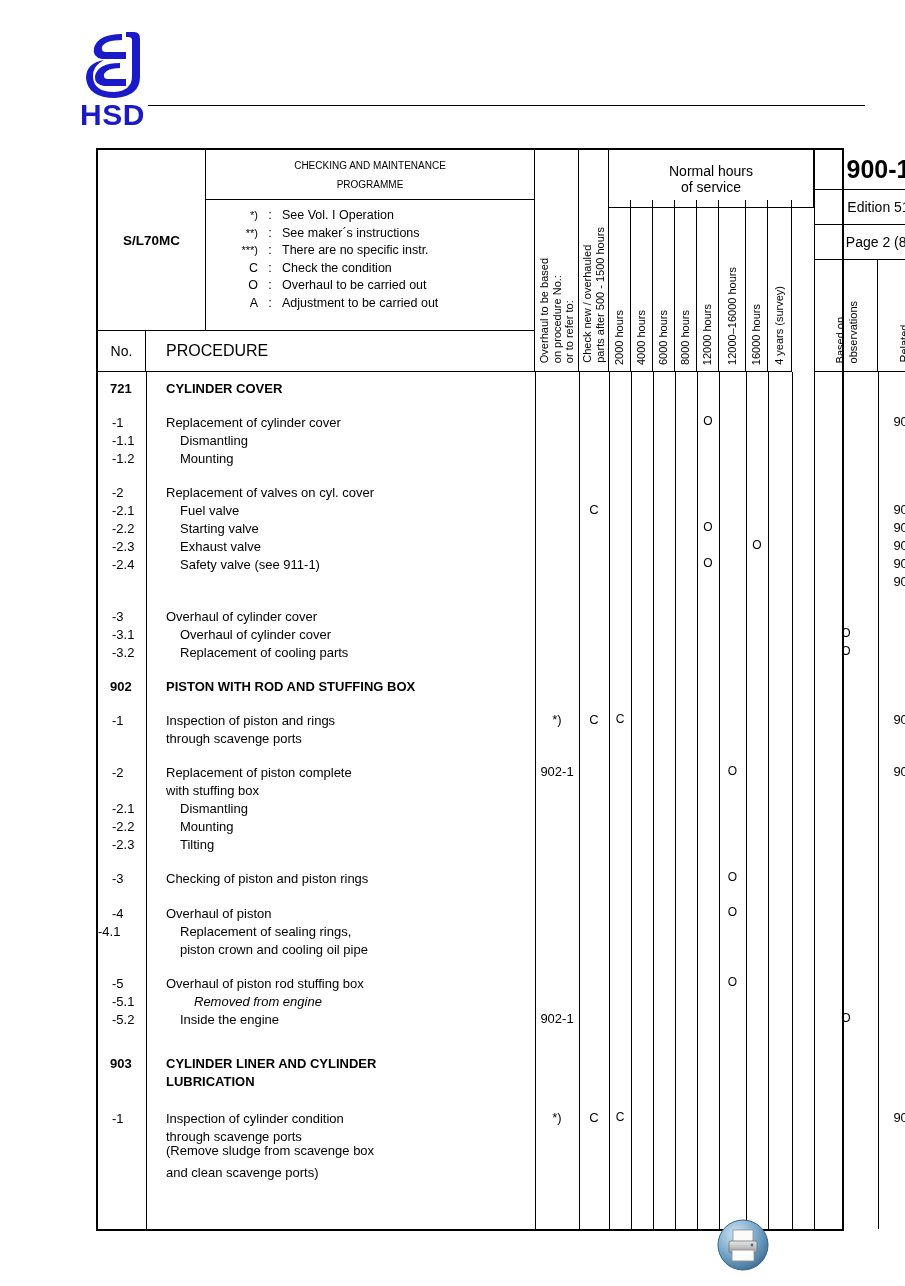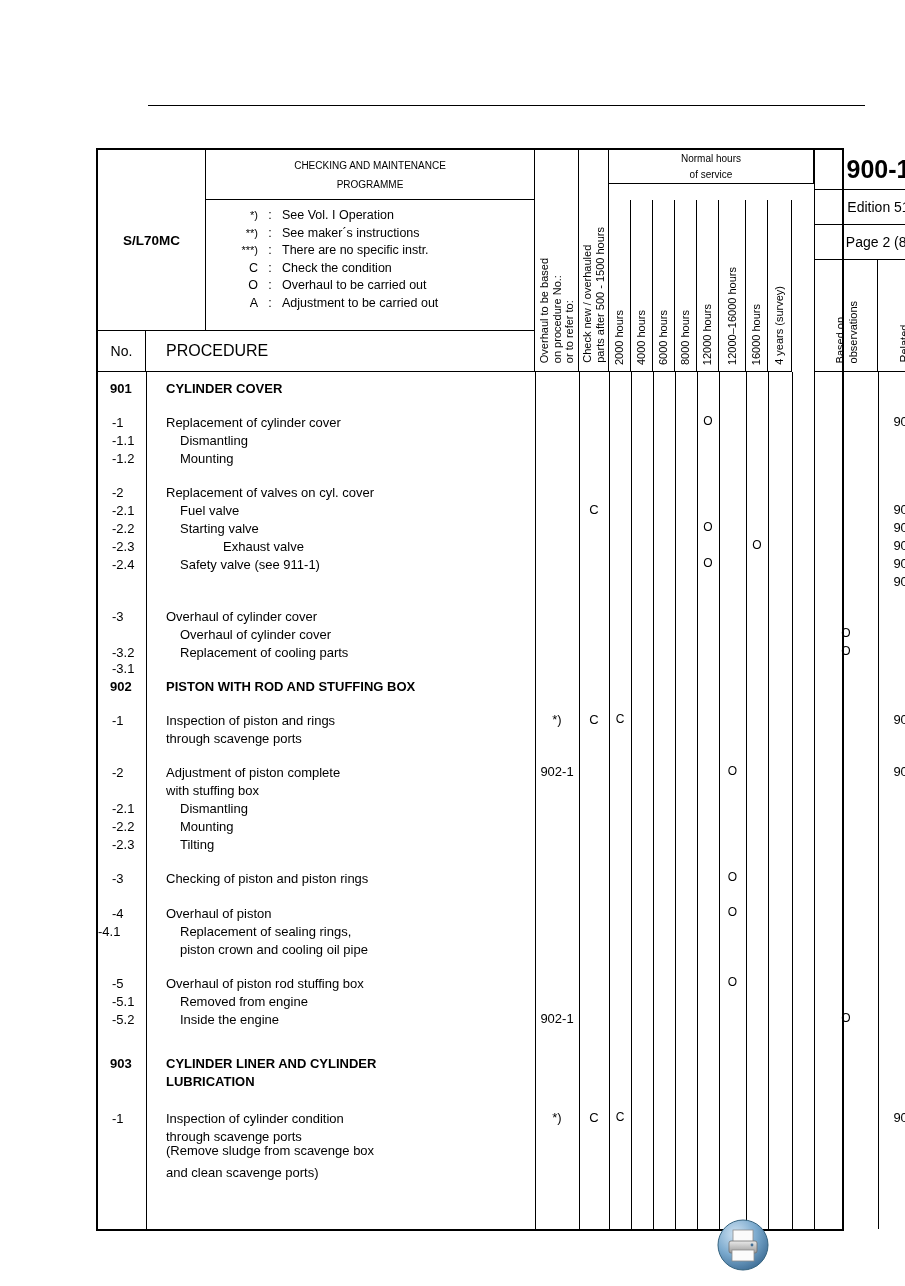--- a/index.html
+++ b/index.html
@@ -38,21 +38,21 @@
   .legend-sym.small{font-size:11px;vertical-align:top;}
   #model-cell{left:0;top:0;width:108px;height:181px;font-size:13.5px;font-weight:bold;}
   #nopr-no{left:0;top:181px;width:48px;height:41px;font-size:14px;}
   #nopr-proc{left:48px;top:181px;width:389px;height:41px;font-size:16px;
     display:flex;align-items:center;padding-left:20px;}
   .vrot{writing-mode:vertical-rl;transform:rotate(180deg);white-space:nowrap;
     font-size:11px;line-height:12.5px;}
 
   #col-overhaul{left:437px;top:0;width:44px;height:222px;}
   #col-check{left:481px;top:0;width:30px;height:222px;}
-  #normal-head{left:511px;top:0;width:205px;height:34px;font-size:10px;line-height:16px;}
+  #normal-head{left:511px;top:0;width:205px;height:58px;font-size:14px;line-height:16px;}
   .hcol{top:50px;height:172px;}
   #num-cell{left:716px;top:0;width:128px;height:40px;font-size:25px;font-weight:bold;}
   #edition-cell{left:716px;top:40px;width:128px;height:35px;font-size:14px;}
   #pagecell{left:716px;top:75px;width:128px;height:35px;font-size:14px;}
   #obs-cell{left:716px;top:110px;width:64px;height:112px;}
   #rel-cell{left:780px;top:110px;width:64px;height:112px;}
 
   
   #tbody{position:absolute;left:0;top:222px;width:744px;height:857px;}
   .vline{position:absolute;top:0;width:0;border-left:1.3px solid #000;height:857px;}
@@ -62,20 +62,28 @@
   .mark{position:absolute;font-size:13px;text-align:center;width:22px;}
   .mark.o{font-size:12px;}
 
   
   #printer-btn{position:absolute;left:717px;top:1219px;width:52px;height:52px;}
 </style>
 </head>
 <body>
 
 <div id="page-header">
+  <div id="logo-block">
+    <svg id="logo-mark" viewBox="0 0 62 70">
+      <path d="M44 2 L52 2 Q58 2 58 9 L58 47 Q58 66 33 68 Q6 68 4 48 Q4 33 22 30 Q10 36 11 47 Q12 62 32 62 Q50 61 50 46 L50 10 Q50 7 46 7 L44 7 Z" fill="#1a1ac8"></path>
+      <path d="M40 4 Q16 4 12 18 Q10 27 20 29 L44 29 L44 22 L24 22 Q19 22 20 17 Q23 10 40 10 Z" fill="#1a1ac8"></path>
+      <path d="M38 33 Q16 33 13 46 Q12 54 22 56 L44 56 L44 49 L26 49 Q21 49 22 44 Q25 38 38 38 Z" fill="#1a1ac8"></path>
+    </svg>
+    <div id="logo-text">HSD</div>
+  </div>
   <div id="header-rule"></div>
 </div>
 
 <div id="doc-table">
 
   <div class="cell ctr br bb" id="model-cell">
     <span>S/L70MC</span>
   </div>
 
   <div class="cell ctr br bb" id="title-cell">
@@ -220,68 +228,68 @@
       <div class="vline" style="left: 533px;"></div>
       <div class="vline" style="left: 555px;"></div>
       <div class="vline" style="left: 577px;"></div>
       <div class="vline" style="left: 599px;"></div>
       <div class="vline" style="left: 621px;"></div>
       <div class="vline" style="left: 648px;"></div>
       <div class="vline" style="left: 670px;"></div>
       <div class="vline" style="left: 694px;"></div>
       <div class="vline" style="left: 716px;"></div>
       <div class="vline" style="left: 780px;"></div>
-      <div class="rowno bold" style="left: 12px; top: 8px;">901</div>
+      <div class="rowno bold" style="left: 12px; top: 8px;">721</div>
       <div class="rowtxt bold" style="left: 68px; top: 8px;">CYLINDER COVER</div>
       <div class="rowno" style="left: 14px; top: 42px;">-1</div>
       <div class="rowtxt" style="left: 68px; top: 42px;">Replacement of cylinder cover</div>
       <div class="mark o" style="left: 599px; top: 42px;">O</div>
       <div class="mark" style="width: 64px; left: 780px; top: 42px;">902-2</div>
       <div class="rowno" style="left: 14px; top: 60px;">-1.1</div>
       <div class="rowtxt" style="left: 82px; top: 60px;">Dismantling</div>
       <div class="rowno" style="left: 14px; top: 78px;">-1.2</div>
       <div class="rowtxt" style="left: 82px; top: 78px;">Mounting</div>
       <div class="rowno" style="left: 14px; top: 112px;">-2</div>
       <div class="rowtxt" style="left: 68px; top: 112px;">Replacement of valves on cyl. cover</div>
       <div class="rowno" style="left: 14px; top: 130px;">-2.1</div>
       <div class="rowtxt" style="left: 82px; top: 130px;">Fuel valve</div>
       <div class="mark" style="width: 30px; left: 481px; top: 130px;">C</div>
       <div class="mark" style="width: 64px; left: 780px; top: 130px;">909-6</div>
       <div class="rowno" style="left: 14px; top: 148px;">-2.2</div>
       <div class="rowtxt" style="left: 82px; top: 148px;">Starting valve</div>
       <div class="mark o" style="left: 599px; top: 148px;">O</div>
       <div class="mark" style="width: 64px; left: 780px; top: 148px;">909-7</div>
       <div class="rowno" style="left: 14px; top: 166px;">-2.3</div>
-      <div class="rowtxt" style="left: 82px; top: 166px; margin-left: 43px;">Exhaust valve</div>
+      <div class="rowtxt" style="left: 82px; top: 166px;">Exhaust valve</div>
       <div class="mark o" style="left: 648px; top: 166px;">O</div>
       <div class="mark" style="width: 64px; left: 780px; top: 166px;">907-4</div>
       <div class="rowno" style="left: 14px; top: 184px;">-2.4</div>
       <div class="rowtxt" style="left: 82px; top: 184px;">Safety valve (see 911-1)</div>
       <div class="mark o" style="left: 599px; top: 184px;">O</div>
       <div class="mark" style="width: 64px; left: 780px; top: 184px;">908-2</div>
       <div class="mark" style="width: 64px; left: 780px; top: 202px;">908-1</div>
       <div class="rowno" style="left: 14px; top: 236px;">-3</div>
       <div class="rowtxt" style="left: 68px; top: 236px;">Overhaul of cylinder cover</div>
-      <div class="rowno" style="left: 14px; top: 254px; margin-top: 34px;">-3.1</div>
+      <div class="rowno" style="left: 14px; top: 254px;">-3.1</div>
       <div class="rowtxt" style="left: 82px; top: 254px;">Overhaul of cylinder cover</div>
       <div class="mark o" style="width: 64px; left: 716px; top: 254px;">O</div>
       <div class="rowno" style="left: 14px; top: 272px;">-3.2</div>
       <div class="rowtxt" style="left: 82px; top: 272px;">Replacement of cooling parts</div>
       <div class="mark o" style="width: 64px; left: 716px; top: 272px;">O</div>
       <div class="rowno bold" style="left: 12px; top: 306px;">902</div>
       <div class="rowtxt bold" style="left: 68px; top: 306px;">PISTON WITH ROD AND STUFFING BOX</div>
       <div class="rowno" style="left: 14px; top: 340px;">-1</div>
       <div class="rowtxt" style="left: 68px; top: 340px;">Inspection of piston and rings</div>
       <div class="mark" style="width: 44px; left: 437px; top: 340px;">*)</div>
       <div class="mark" style="width: 30px; left: 481px; top: 340px;">C</div>
       <div class="mark o" style="left: 511px; top: 340px;">C</div>
       <div class="mark" style="width: 64px; left: 780px; top: 340px;">903-1</div>
       <div class="rowtxt" style="left: 68px; top: 358px;">through scavenge ports</div>
       <div class="rowno" style="left: 14px; top: 392px;">-2</div>
-      <div class="rowtxt" style="left: 68px; top: 392px;">Adjustment of piston complete</div>
+      <div class="rowtxt" style="left: 68px; top: 392px;">Replacement of piston complete</div>
       <div class="mark" style="width: 44px; left: 437px; top: 392px;">902-1</div>
       <div class="mark o" style="left: 623.5px; top: 392px;">O</div>
       <div class="mark" style="width: 64px; left: 780px; top: 392px;">901-1</div>
       <div class="rowtxt" style="left: 68px; top: 410px;">with stuffing box</div>
       <div class="rowno" style="left: 14px; top: 428px;">-2.1</div>
       <div class="rowtxt" style="left: 82px; top: 428px;">Dismantling</div>
       <div class="rowno" style="left: 14px; top: 446px;">-2.2</div>
       <div class="rowtxt" style="left: 82px; top: 446px;">Mounting</div>
       <div class="rowno" style="left: 14px; top: 464px;">-2.3</div>
       <div class="rowtxt" style="left: 82px; top: 464px;">Tilting</div>
@@ -291,21 +299,21 @@
       <div class="rowno" style="left: 14px; top: 533px;">-4</div>
       <div class="rowtxt" style="left: 68px; top: 533px;">Overhaul of piston</div>
       <div class="mark o" style="left: 623.5px; top: 533px;">O</div>
       <div class="rowno" style="left: 0; top: 551px; text-align: center;">-4.1</div>
       <div class="rowtxt" style="left: 82px; top: 551px;">Replacement of sealing rings,</div>
       <div class="rowtxt" style="left: 82px; top: 569px;">piston crown and cooling oil pipe</div>
       <div class="rowno" style="left: 14px; top: 603px;">-5</div>
       <div class="rowtxt" style="left: 68px; top: 603px;">Overhaul of piston rod stuffing box</div>
       <div class="mark o" style="left: 623.5px; top: 603px;">O</div>
       <div class="rowno" style="left: 14px; top: 621px;">-5.1</div>
-      <div class="rowtxt" style="left: 82px; top: 621px;">Removed from engine</div>
+      <div class="rowtxt" style="left: 96px; top: 621px; font-style: italic;">Removed from engine</div>
       <div class="rowno" style="left: 14px; top: 639px;">-5.2</div>
       <div class="rowtxt" style="left: 82px; top: 639px;">Inside the engine</div>
       <div class="mark" style="width: 44px; left: 437px; top: 639px;">902-1</div>
       <div class="mark o" style="width: 64px; left: 716px; top: 639px;">O</div>
       <div class="rowno bold" style="left: 12px; top: 683px;">903</div>
       <div class="rowtxt bold" style="left: 68px; top: 683px;">CYLINDER LINER AND CYLINDER</div>
       <div class="rowtxt bold" style="left: 68px; top: 701px;">LUBRICATION</div>
       <div class="rowno" style="left: 14px; top: 738px;">-1</div>
       <div class="rowtxt" style="left: 68px; top: 738px;">Inspection of cylinder condition</div>
       <div class="mark" style="width: 44px; left: 437px; top: 738px;">*)</div>

